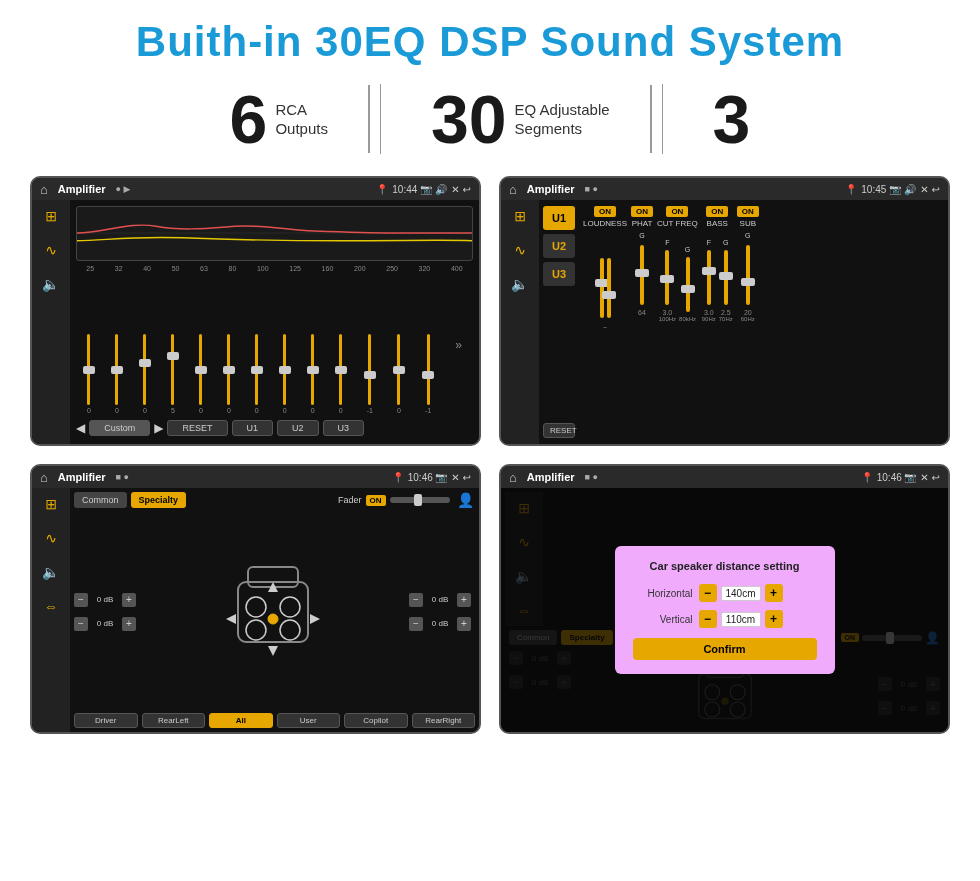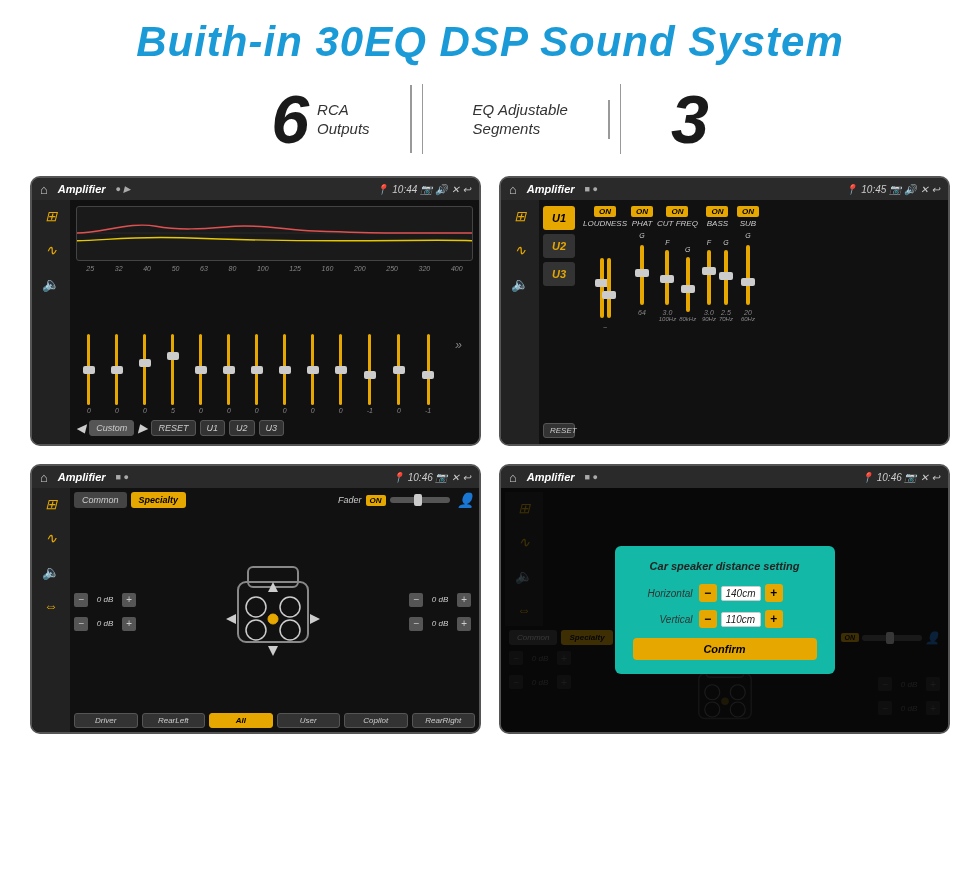--- a/index.html
+++ b/index.html
@@ -7,21 +7,20 @@
       width: 980px;
       height: 881px;
       background: #ffffff;
       font-family: Arial, sans-serif;
       overflow: hidden;
     }
 
     .page-wrapper {
       width: 980px;
       padding: 18px 30px 10px 30px;
-      font-style: italic;
     }
 
     .main-title {
       text-align: center;
       font-size: 42px;
       font-weight: 900;
       color: #1a9ad7;
       margin-bottom: 18px;
       letter-spacing: 1px;
     }
@@ -210,21 +209,21 @@
       align-items: center;
       gap: 4px;
       padding: 2px 0;
     }
 
     .eq-btn {
       background: #333;
       color: #ccc;
       border: 1px solid #555;
       border-radius: 3px;
-      padding: 2px 6px;
+      padding: 2px 14px;
       font-size: 9px;
       cursor: pointer;
     }
 
     .eq-btn-active {
       background: #555;
     }
 
     .eq-play-prev, .eq-play-next {
       color: #ccc;
@@ -459,21 +458,21 @@
       position: absolute;
       inset: 0;
       background: rgba(0,0,0,0.5);
       display: flex;
       align-items: center;
       justify-content: center;
       z-index: 10;
     }
 
     .distance-dialog {
-      background: #14b8a6;
+      background: #f0abfc;
       border-radius: 6px;
       padding: 14px 18px;
       width: 220px;
     }
 
     .dialog-title {
       font-size: 11px;
       font-weight: bold;
       color: #222;
       text-align: center;
@@ -568,20 +567,21 @@
 <div class="page-wrapper">
   <h1 class="main-title">Buith-in 30EQ DSP Sound System</h1>
 
   <div class="stats-row">
     <div class="stat-item">
       <span class="stat-number">6</span>
       <span class="stat-text">RCA<br>Outputs</span>
     </div>
     <div class="separator"></div>
     <div class="stat-item">
+      <span class="stat-number">30</span>
       <span class="stat-text">EQ Adjustable<br>Segments</span>
     </div>
     <div class="separator"></div>
     <div class="stat-item">
       <span class="stat-number">3</span>
     </div>
   </div>
 
   <div class="screens-grid">
 

